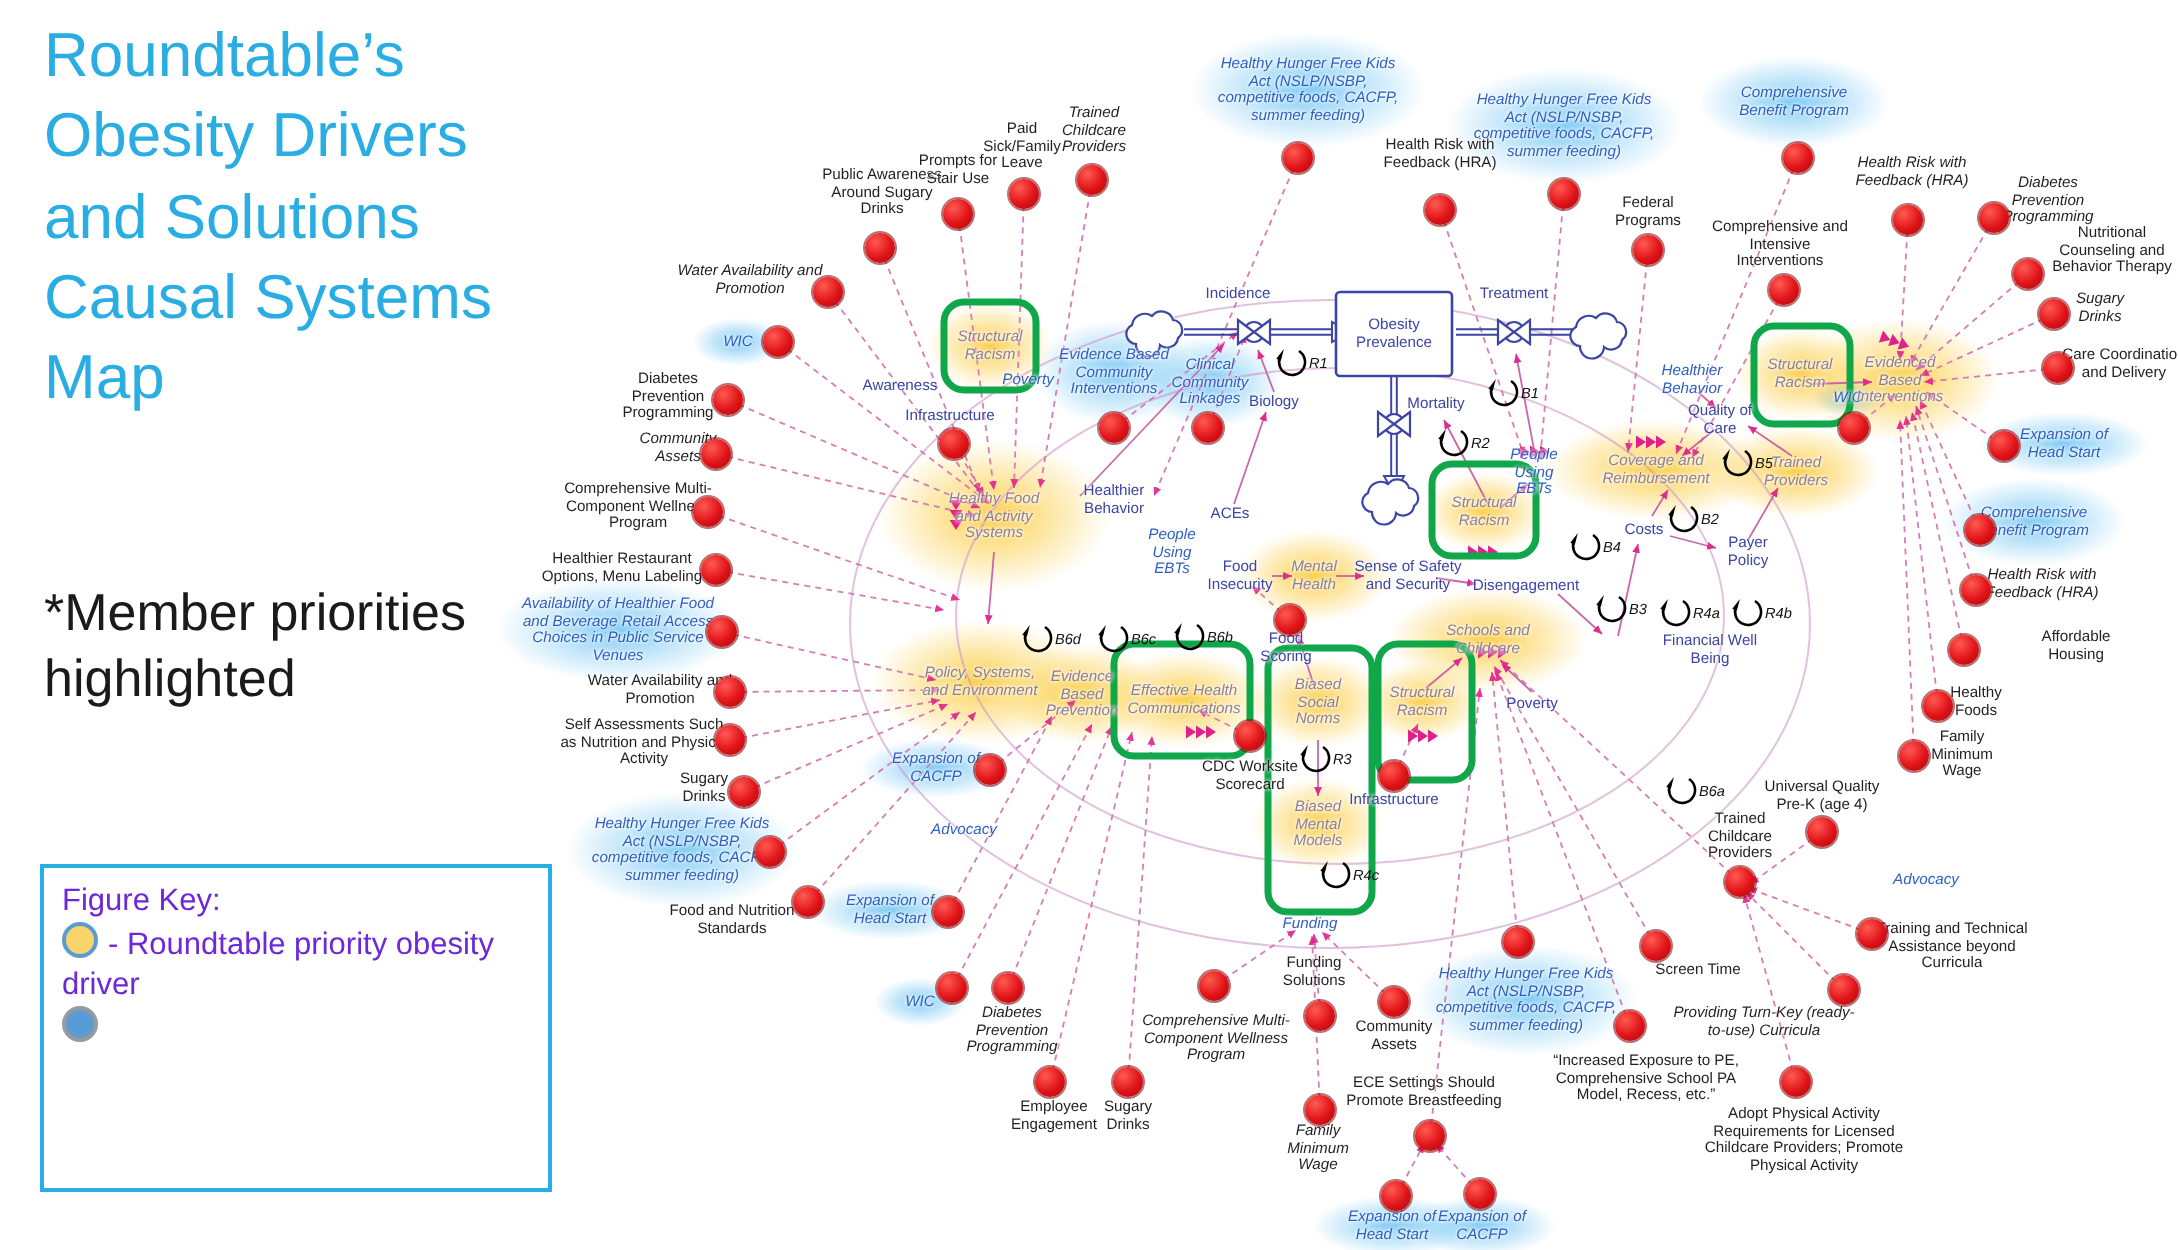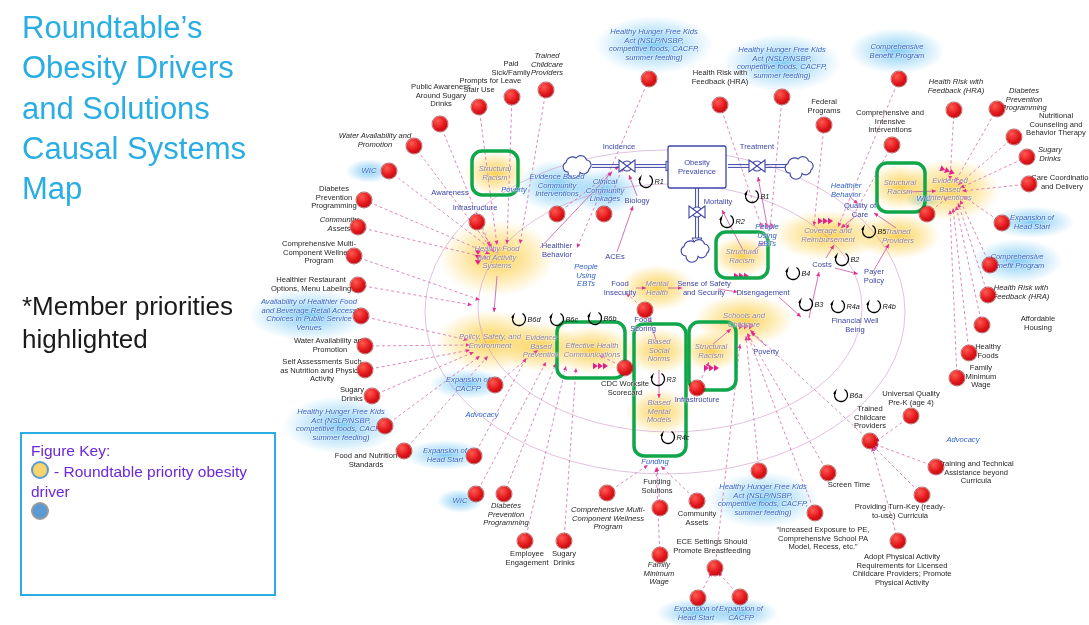--- a/index.html
+++ b/index.html
@@ -344,21 +344,21 @@
       <div class="dot" style="left: 969px; top: 353px;"></div>
       <div class="lbl s-p" style="left: 981px; top: 377px; width: 44px;">Family Minimum Wage</div>
       <div class="dot" style="left: 957px; top: 378px;"></div>
       <div class="lbl s-p" style="left: 911px; top: 398px; width: 66px;">Universal Quality Pre-K (age 4)</div>
       <div class="dot" style="left: 911px; top: 416px;"></div>
       <div class="lbl s-p" style="left: 870px; top: 418px; width: 46px;">Trained Childcare Providers</div>
       <div class="dot" style="left: 870px; top: 441px;"></div>
       <div class="lbl s-bt" style="left: 963px; top: 440px; width: 44px;">Advocacy</div>
       <div class="lbl s-p" style="left: 976px; top: 473px; width: 88px;">Training and Technical Assistance beyond Curricula</div>
       <div class="dot" style="left: 936px; top: 467px;"></div>
-      <div class="lbl s-p" style="left: 900px; top: 511px; width: 92px;">Providing Turn-Key (ready-to-use) Curricula</div>
+      <div class="lbl s-p" style="left: 882px; top: 511px; width: 92px; font-style: italic;">Providing Turn-Key (ready-to-use) Curricula</div>
       <div class="dot" style="left: 922px; top: 495px;"></div>
       <div class="lbl s-p" style="left: 902px; top: 570px; width: 104px;">Adopt Physical Activity Requirements for Licensed Childcare Providers; Promote Physical Activity</div>
       <div class="dot" style="left: 898px; top: 541px;"></div>
       <div class="lbl s-p" style="left: 849px; top: 485px; width: 52px; text-align: center;">Screen Time</div>
       <div class="dot" style="left: 828px; top: 473px;"></div>
       <div class="lbl s-p" style="left: 823px; top: 539px; width: 104px;">“Increased Exposure to PE, Comprehensive School PA Model, Recess, etc.”</div>
       <div class="dot" style="left: 815px; top: 513px;"></div>
       <div class="lbl s-b" style="left: 763px; top: 500px; width: 96px;">Healthy Hunger Free Kids Act (NSLP/NSBP, competitive foods, CACFP, summer feeding)</div>
       <div class="dot" style="left: 759px; top: 471px;"></div>
       <div class="lbl s-p" style="left: 697px; top: 518px; width: 48px;">Community Assets</div>
@@ -422,21 +422,21 @@
       <div class="lbl s-bt" style="left: 767px; top: 236px; width: 36px;">People Using EBTs</div>
       <div class="lbl s-bt" style="left: 514px; top: 190px; width: 36px;">Poverty</div>
       <div class="lbl s-bt" style="left: 655px; top: 462px; width: 36px;">Funding</div>
       <div class="lbl s-v" style="left: 697px; top: 167px; width: 48px;">Obesity Prevalence</div>
       <div class="lbl s-h" style="left: 497px; top: 258px; width: 56px;">Healthy Food and Activity Systems</div>
       <div class="lbl s-h" style="left: 657px; top: 288px; width: 34px;">Mental Health</div>
       <div class="lbl s-h" style="left: 744px; top: 320px; width: 50px;">Schools and Childcare</div>
       <div class="lbl s-h" style="left: 828px; top: 235px; width: 78px;">Coverage and Reimbursement</div>
       <div class="lbl s-h" style="left: 898px; top: 236px; width: 44px;">Trained Providers</div>
       <div class="lbl s-h" style="left: 950px; top: 190px; width: 58px;">Evidenced Based Interventions</div>
-      <div class="lbl s-h" style="left: 490px; top: 341px; width: 64px;">Policy, Safety, and Environment</div>
+      <div class="lbl s-h" style="left: 490px; top: 341px; width: 64px;">Policy, Systems, and Environment</div>
       <div class="lbl s-h" style="left: 541px; top: 347px; width: 46px;">Evidence Based Prevention</div>
       <div class="lbl s-h" style="left: 592px; top: 350px; width: 62px;">Effective Health Communications</div>
       <div class="lbl s-h" style="left: 659px; top: 351px; width: 36px;">Biased Social Norms</div>
       <div class="lbl s-h" style="left: 659px; top: 412px; width: 36px;">Biased Mental Models</div>
       <div class="lbl s-h" style="left: 495px; top: 173px; width: 42px;">Structural Racism</div>
       <div class="lbl s-h" style="left: 742px; top: 256px; width: 42px;">Structural Racism</div>
       <div class="lbl s-h" style="left: 900px; top: 187px; width: 42px;">Structural Racism</div>
       <div class="lbl s-h" style="left: 711px; top: 351px; width: 42px;">Structural Racism</div>
     </div>
 </div>

